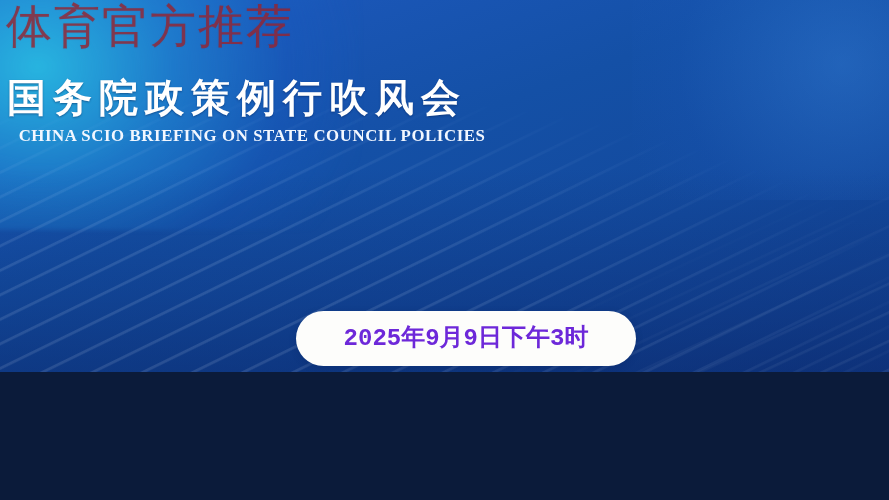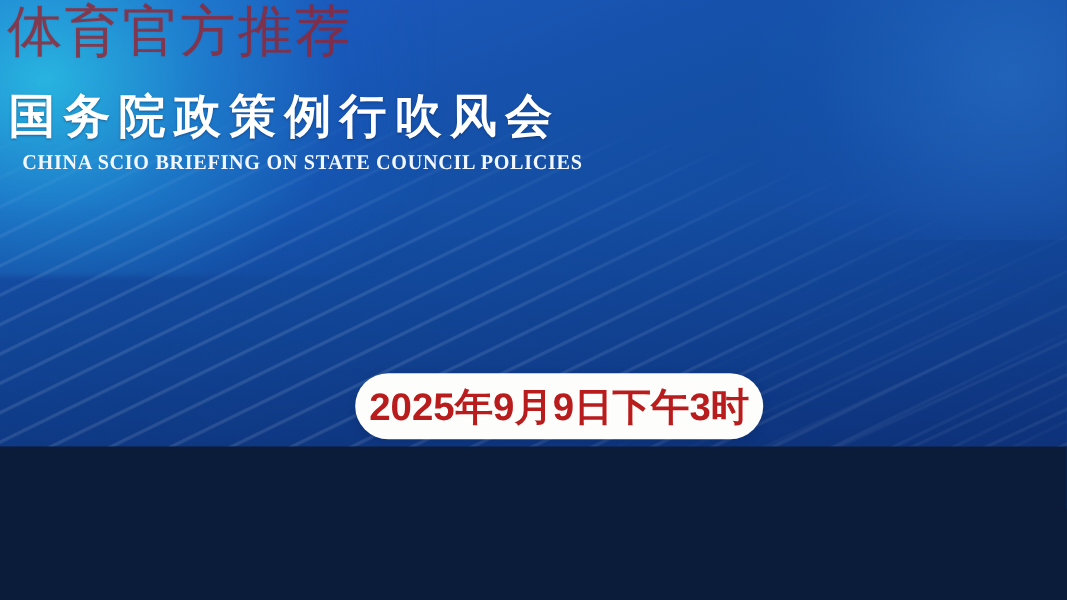--- a/index.html
+++ b/index.html
@@ -174,26 +174,26 @@
     width: 340px;
     height: 55px;
     border-radius: 28px;
     background: #fdfdfb;
     box-shadow: 0 2px 7px rgba(4,26,78,0.22);
     display: flex;
     align-items: center;
     justify-content: center;
   }
   .date-text {
-    font-family: Liberation Sans, sans-serif;
-    font-weight: bold;
-    font-size: 32px;
+    font-family: Liberation Mono, monospace;
+    font-weight: bold;
+    font-size: 24px;
     line-height: 1;
     letter-spacing: 0px;
-    color: #b91c1c;
+    color: #6d28d9;
     white-space: nowrap;
   }
 
   
   .logo {
     position: absolute;
     left: 50%;
     transform: translateX(-50%);
     top: 386px;
     width: 68px;

